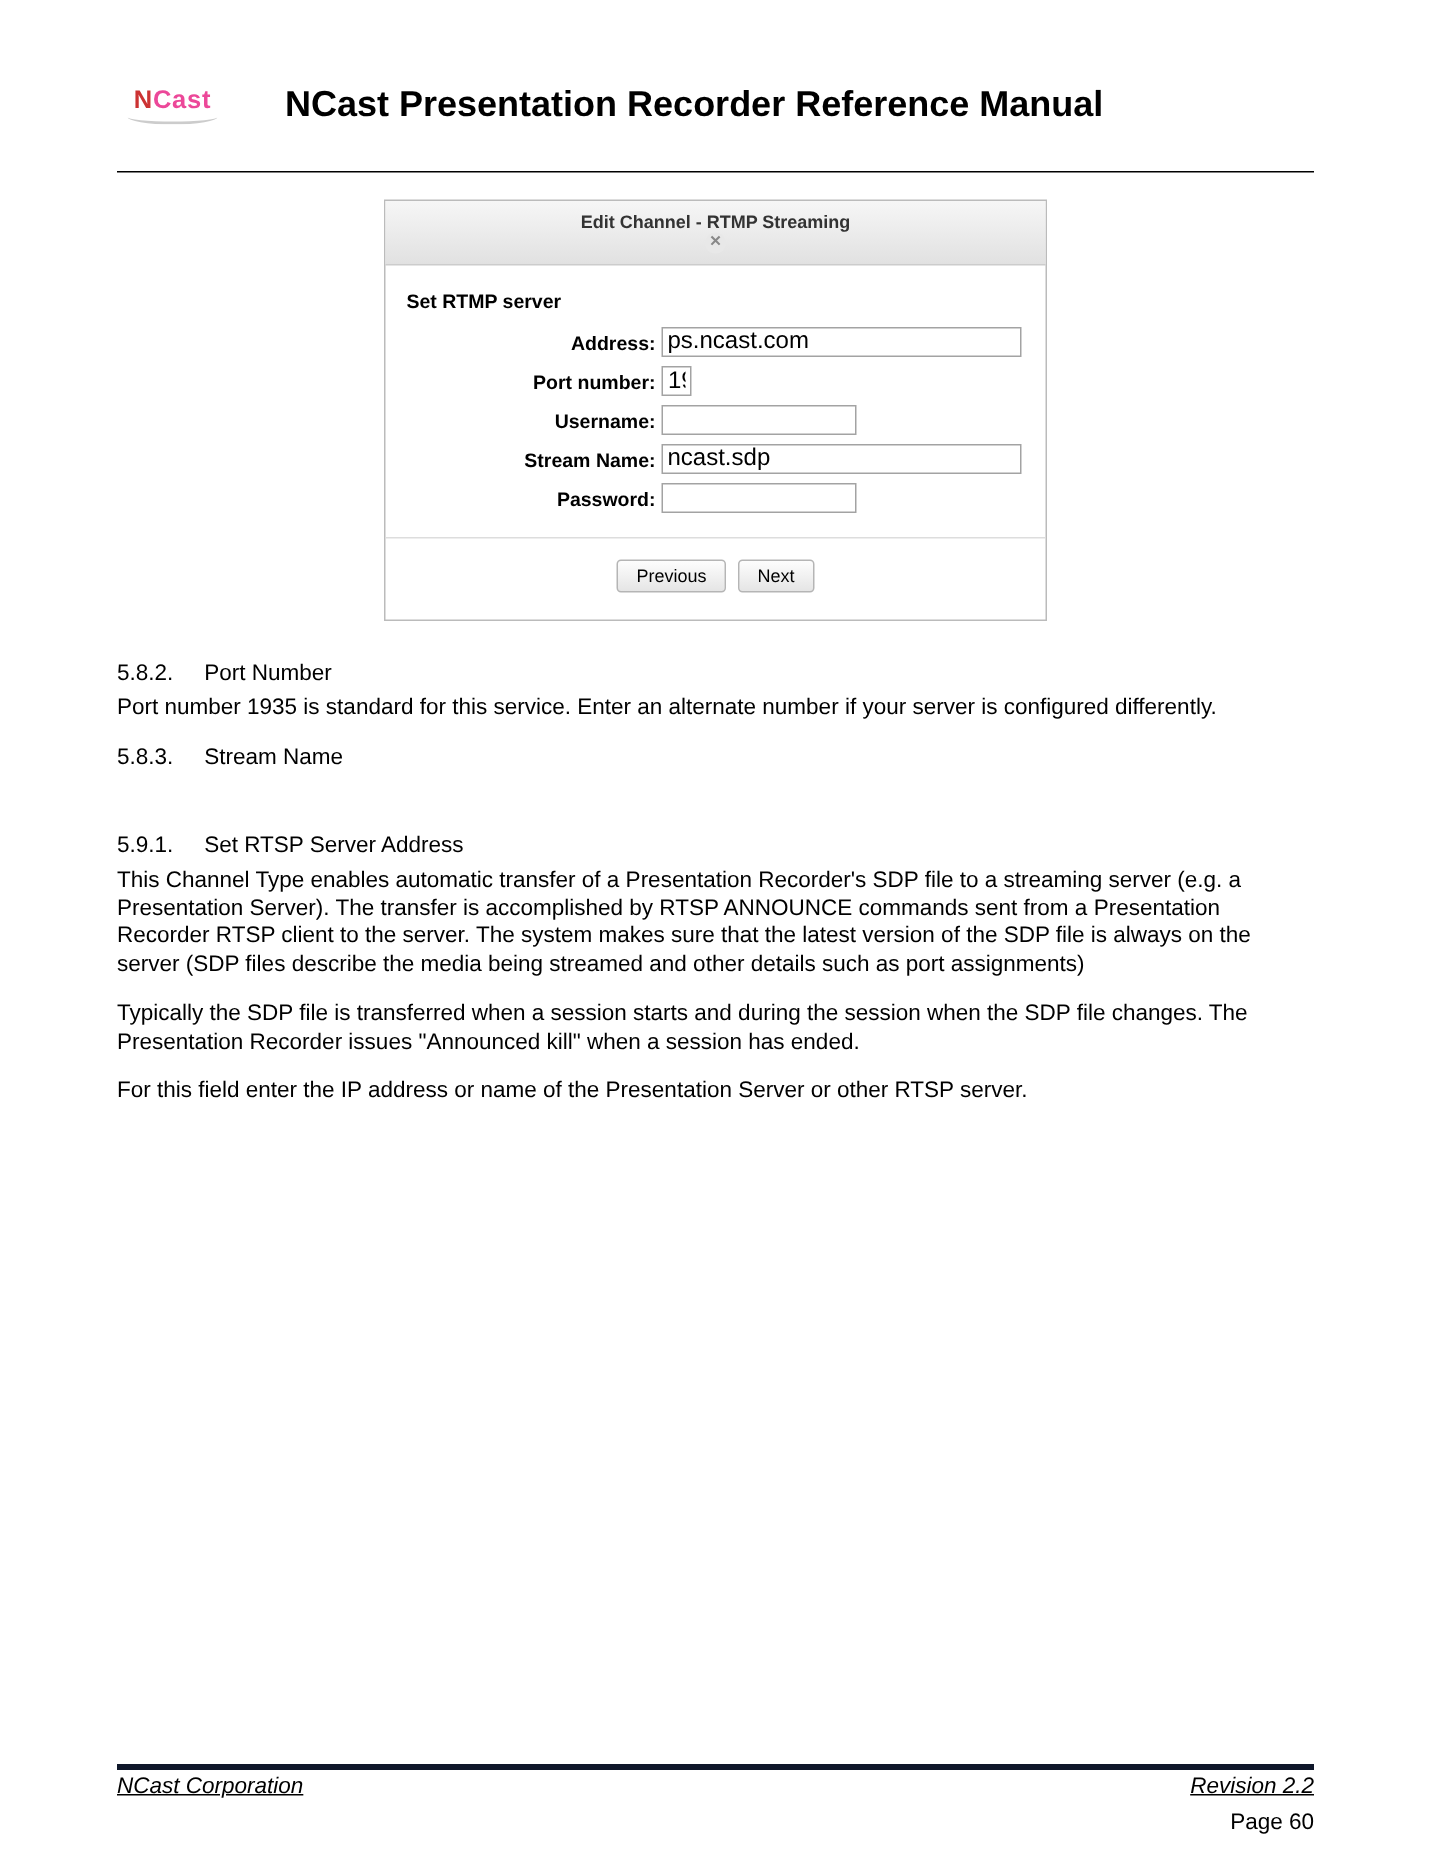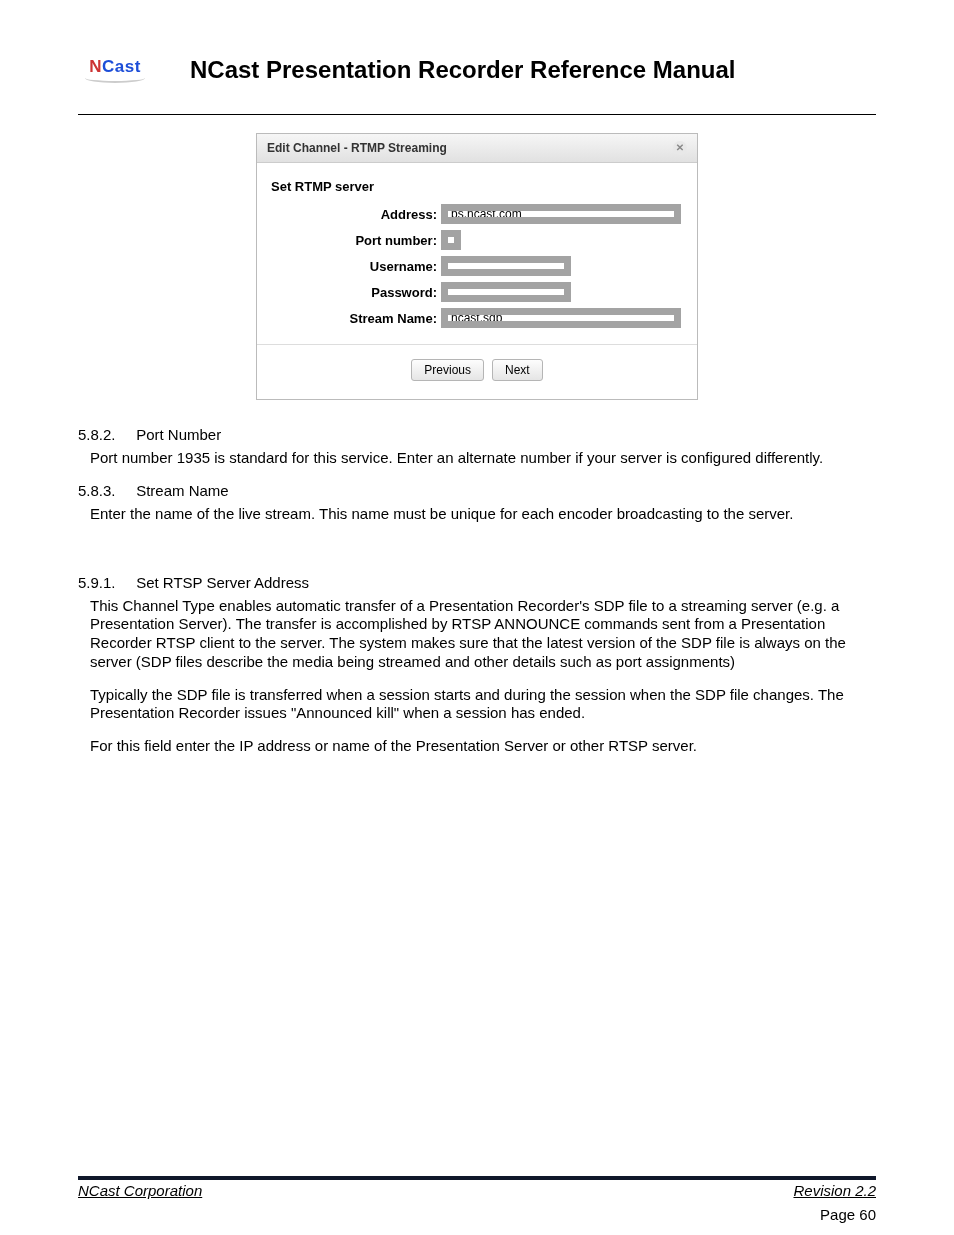--- a/index.html
+++ b/index.html
@@ -31,21 +31,21 @@
     flex-direction: column;
     align-items: center;
     justify-content: center;
   }
   .logo-text {
     font-size: 17px;
     font-weight: bold;
     letter-spacing: 0.5px;
   }
   .logo-text .n { color: #c33; }
-  .logo-text .cast { color: #1d4ed8; }
+  .logo-text .cast { color: #ec4899; }
   .logo-swoosh {
     width: 60px;
     height: 10px;
     border-bottom: 2px solid #ccc;
     border-radius: 0 0 50% 50%;
     margin-top: -4px;
   }
   .doc-title {
     font-size: 24px;
     font-weight: bold;
@@ -69,20 +69,21 @@
   .dialog-titlebar {
     background: linear-gradient(#f6f6f6, #e1e1e1);
     border-bottom: 1px solid #ccc;
     padding: 7px 10px;
     display: flex;
     align-items: center;
     justify-content: space-between;
     font-weight: bold;
     color: #333;
     font-size: 12px;
+    flex-direction: column;
   }
   .dialog-close {
     width: 14px; height: 14px;
     border-radius: 50%;
     background: #e8e8e8;
     color: #888;
     font-size: 10px;
     line-height: 14px;
     text-align: center;
     cursor: pointer;
@@ -104,22 +105,22 @@
   .form-label {
     width: 170px;
     text-align: right;
     padding-right: 4px;
     font-weight: bold;
     font-size: 13px;
   }
   .form-input {
     width: 130px;
     height: 20px;
-    border: 7px solid #a3a3a3;
-    font-size: 12px;
+    border: 1px solid #a3a3a3;
+    font-size: 16px;
     padding: 1px 3px;
     font-family: inherit;
   }
   .dialog-footer {
     padding: 14px 12px 18px 12px;
     display: flex;
     justify-content: center;
     gap: 8px;
   }
   .dlg-btn {
@@ -133,21 +134,21 @@
 
   
   .sec-num {
     font-size: 15px;
     margin: 10px 0 6px 0;
   }
   .sec-num .num { display: inline-block; min-width: 54px; }
   .body-p {
     font-size: 15px;
     line-height: 1.25;
-    margin: 6px 0 14px 12px;
+    margin: 6px 0 14px 0;
   }
 
   .footer {
     position: absolute;
     left: 78px;
     right: 78px;
     bottom: 36px;
     border-top: 4px solid #0f172a;
     padding-top: 2px;
     display: flex;
@@ -193,46 +194,45 @@
         </div>
         <div class="form-row">
           <div class="form-label">Port number:</div>
           <input class="form-input" style="width: 20px;" value="1935">
         </div>
         <div class="form-row">
           <div class="form-label">Username:</div>
           <input class="form-input" value="" style="">
         </div>
         <div class="form-row">
+          <div class="form-label">Stream Name:</div>
+          <input class="form-input" style="width: 240px;" value="ncast.sdp">
+        </div>
+        <div class="form-row">
           <div class="form-label">Password:</div>
           <input class="form-input" type="password" value="" style="">
-        </div>
-        <div class="form-row">
-          <div class="form-label">Stream Name:</div>
-          <input class="form-input" style="width: 240px;" value="ncast.sdp">
         </div>
       </div>
       <div class="dialog-footer">
         <button class="dlg-btn">Previous</button>
         <button class="dlg-btn">Next</button>
       </div>
     </div>
   </div>
 
   <div class="sec-num">
     <span class="num">5.8.2.</span>
     <span>Port Number</span>
   </div>
   <p class="body-p">Port number 1935 is standard for this service. Enter an alternate number if your server is configured differently.</p>
 
   <div class="sec-num">
     <span class="num">5.8.3.</span>
     <span>Stream Name</span>
   </div>
-  <p class="body-p">Enter the name of the live stream. This name must be unique for each encoder broadcasting to the server.</p>
 
   <div style="height:26px"></div>
 
   <div class="sec-num">
     <span class="num">5.9.1.</span>
     <span>Set RTSP Server Address</span>
   </div>
   <p class="body-p">This Channel Type enables automatic transfer of a Presentation Recorder's SDP file to a streaming server (e.g. a Presentation Server). The transfer is accomplished by RTSP ANNOUNCE commands sent from a Presentation Recorder RTSP client to the server. The system makes sure that the latest version of the SDP file is always on the server (SDP files describe the media being streamed and other details such as port assignments)</p>
   <p class="body-p">Typically the SDP file is transferred when a session starts and during the session when the SDP file changes. The Presentation Recorder issues "Announced kill" when a session has ended.</p>
   <p class="body-p">For this field enter the IP address or name of the Presentation Server or other RTSP server.</p>

